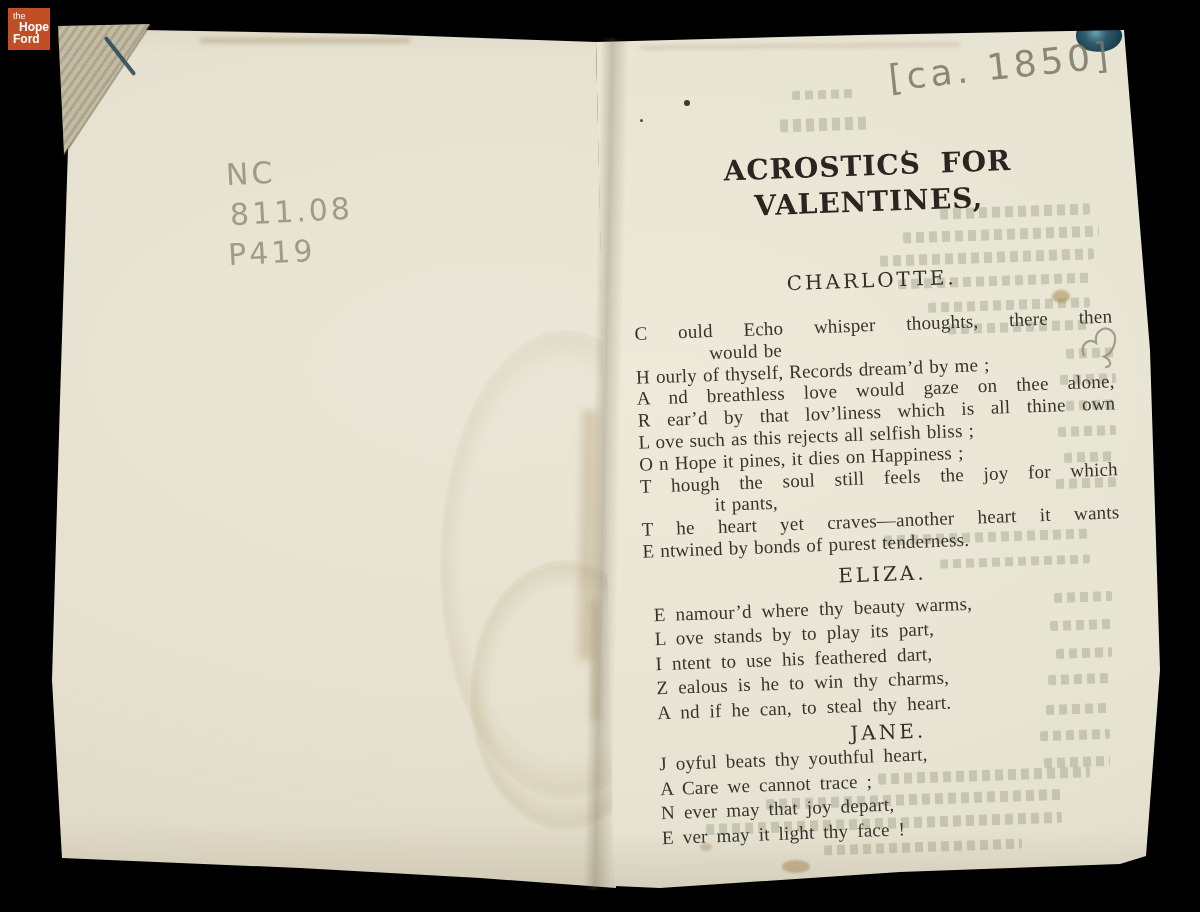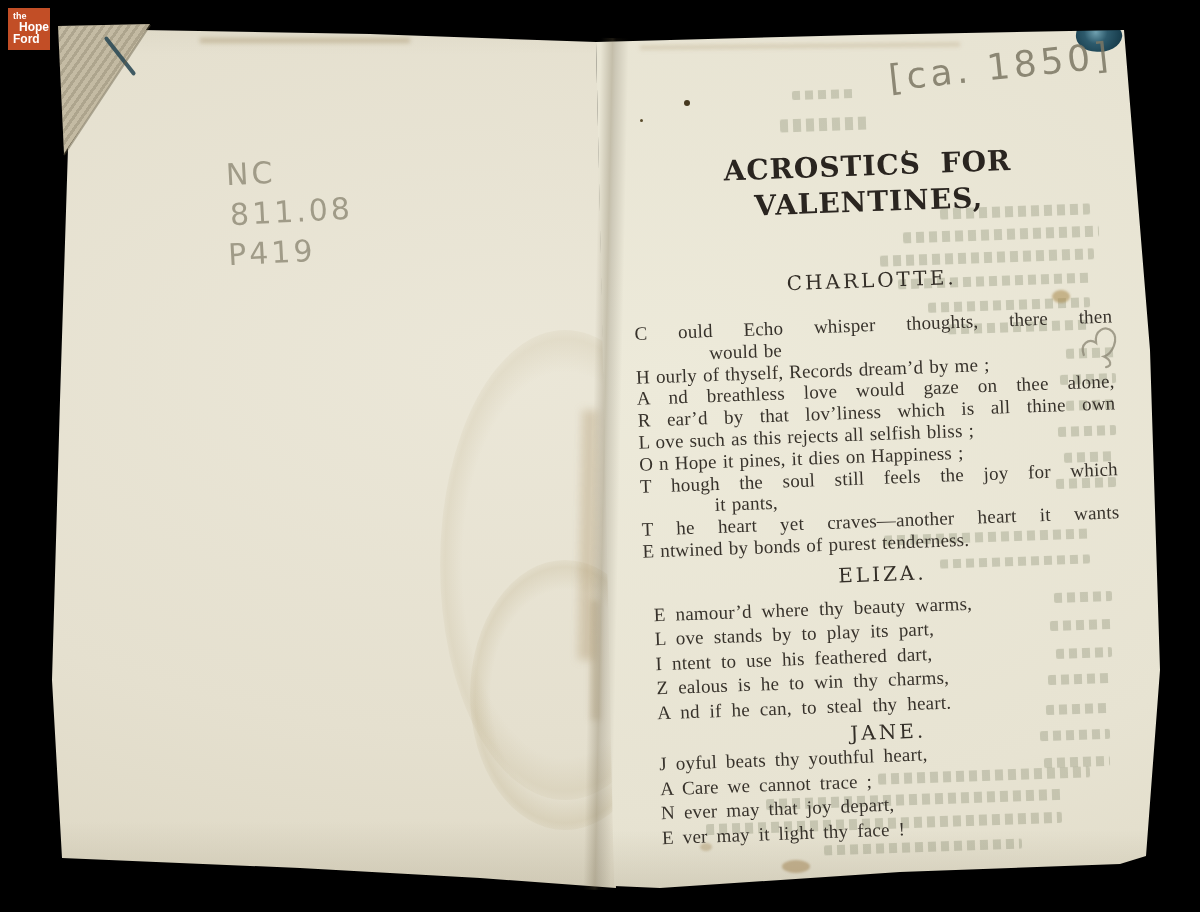--- a/index.html
+++ b/index.html
@@ -2,21 +2,21 @@
 <html><head>
 <meta charset="utf-8">
 <style>
   html,body{margin:0;padding:0;background:#000;}
   .stage{position:relative;width:1200px;height:912px;background:#000;overflow:hidden;
          font-family:"Liberation Serif",serif;}
 
   
   .logo{position:absolute;left:8px;top:8px;width:42px;height:42px;background:#c24e26;
         color:#fff;font-family:"Liberation Sans",sans-serif;line-height:1;}
-  .logo .the{position:absolute;left:5px;top:4px;font-size:9px;font-weight:700;}
+  .logo .the{position:absolute;left:5px;top:4px;font-size:9px;font-weight:400;}
   .logo .henry{position:absolute;left:11px;top:13px;font-size:12px;font-weight:700;}
   .logo .ford{position:absolute;left:5px;top:25px;font-size:12px;font-weight:700;}
 
   
   .page{position:absolute;inset:0;}
   .page-left{
     clip-path:polygon(142px 30px,370px 34px,596px 42px,616px 888px,480px 878px,300px 868px,
                       62px 858px,52px 680px,60px 400px,68px 148px);
     background:
       linear-gradient(to right, rgba(0,0,0,0) 80%, rgba(120,105,75,.16) 96%, rgba(90,80,55,.26) 100%),

